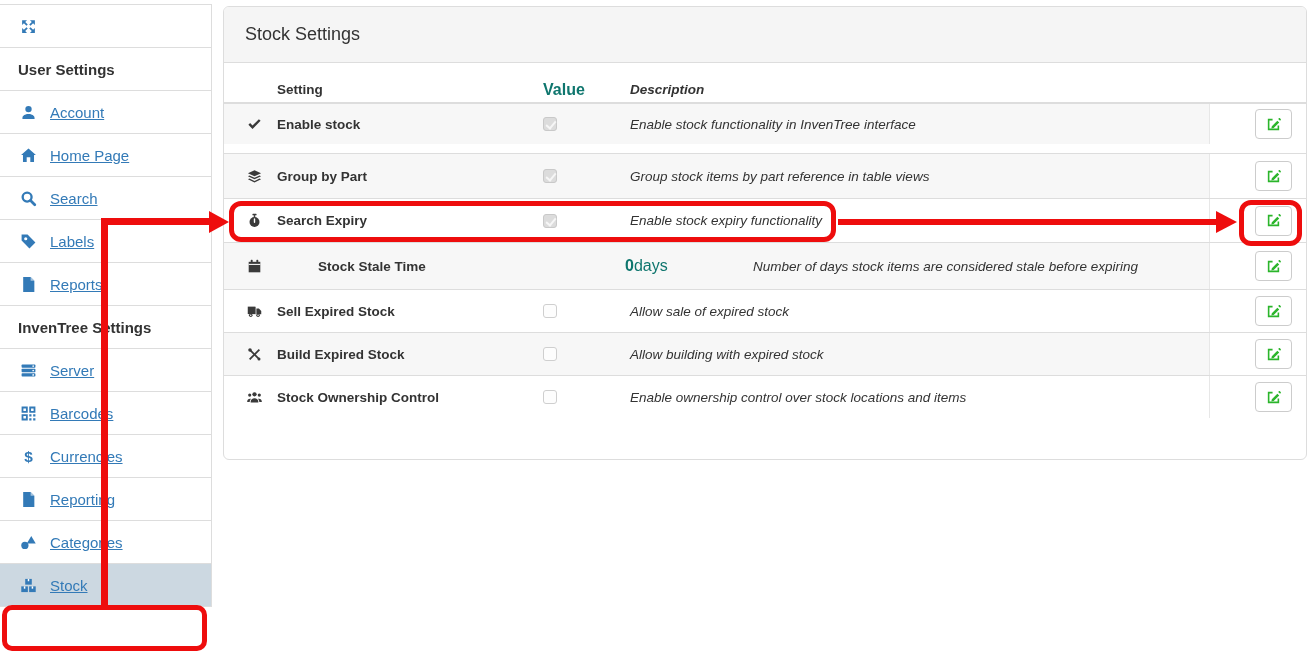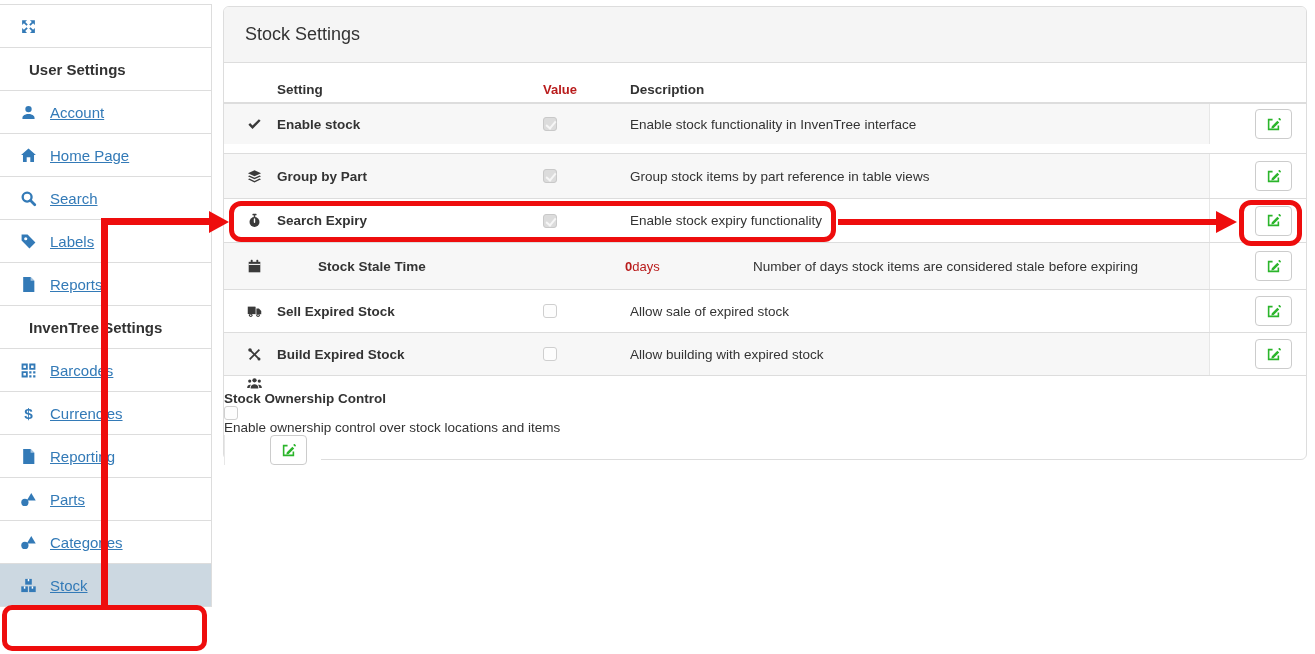--- a/index.html
+++ b/index.html
@@ -9,41 +9,41 @@
         background:#fff; font-family:"Liberation Sans",sans-serif; color:#333; }
 
   
   .sidebar{ position:absolute; left:0; top:4px; width:212px;
             border-top:1px solid #ddd; border-right:1px solid #ddd; background:#fff; }
   .side-item{ height:43px; display:flex; align-items:center; padding-left:20px;
               border-bottom:1px solid #ddd; cursor:pointer; }
   .side-item .icn{ width:17px; height:17px; color:var(--link); margin-right:13px; flex:0 0 auto; display:flex; }
   .side-item .lbl{ color:var(--link); font-size:15px;text-decoration:underline; }
   .side-item.active{ background:var(--activebg); }
-  .side-header{ height:43px; display:flex; align-items:center; padding-left:29px;
+  .side-header{ height:43px; display:flex; align-items:center; padding-left:18px;
                 font-weight:bold; font-size:15px; color:#333; border-bottom:1px solid #ddd; }
   .icn svg, .c-icon svg, .edit-btn svg{ width:100%; height:100%; display:block; }
 
   
   .panel{ position:absolute; left:223px; top:6px; width:1084px; height:454px;
           border:1px solid #ddd; border-radius:6px; background:#fff; }
   .panel-heading{ height:56px; background:#f5f5f5; border-bottom:1px solid #ddd;
                   border-radius:5px 5px 0 0; display:flex; align-items:center;
                   padding-left:21px; font-size:18px; color:#333; }
   .table-wrap{ padding-top:14px;text-align:center; }
   .t-row{ display:flex; align-items:stretch; }
   .t-row.bt{ border-top:1px solid #ddd; }
   .t-row.shaded{ background:#f7f7f7; }
   .t-head{ height:27px; border-bottom:2px solid #ddd; font-weight:bold; font-size:13.5px; }
   .cell{ display:flex; align-items:center; }
   .c-icon{ width:53px; padding-left:23px; color:#3a3a3a; }
   .c-icon .icn2{ width:15px; height:15px; display:flex; }
   .c-name{ width:266px; font-weight:bold; font-size:13.5px; color:#333; }
-  .c-value{ width:87px; font-size:13px; color:#b91c1c; }
-  .c-desc{ flex:1; font-size:13.5px; color:#333; }
+  .c-value{ width:87px; font-size:16px; color:#0f766e; }
+  .c-desc{ flex:1; font-size:13.5px; color:#333;font-style:italic; }
   .c-edit{ width:97px; justify-content:flex-end; padding-right:14px;
            border-left:1px solid #e7e7e7; background:#fff; }
   .t-head .c-edit{ border-left-color:transparent; background:transparent; }
   .spacer{ height:9px; background:#fff; }
 
   .cb{ width:14px; height:14px; border-radius:3px; position:relative; }
   .cb.checked{ background:#dcdcdc; border:1px solid #c9c9c9; }
   .cb.checked::after{ content:""; position:absolute; left:4px; top:1px; width:4px; height:8px;
                       border:solid #f6f6f6; border-width:0 2px 2px 0; transform:rotate(40deg); }
   .cb.unchecked{ background:#fdfdfd; border:1px solid #cfcfcf; }
@@ -118,20 +118,37 @@
           <path fill="currentColor" d="M3 1h7l3.5 3.5V15H3z"></path>
           <path fill="#fff" opacity=".55" d="M10 1v3.5h3.5z"></path>
         </svg>
       </span>
       <span class="lbl">Reports</span>
     </div>
     <div class="side-header">InvenTree Settings</div>
     <div class="side-item">
       <span class="icn">
         <svg viewBox="0 0 16 16">
+          <g fill="currentColor">
+            <rect x="1.5" y="2.3" width="13" height="3.1" rx=".7"></rect>
+            <rect x="1.5" y="6.45" width="13" height="3.1" rx=".7"></rect>
+            <rect x="1.5" y="10.6" width="13" height="3.1" rx=".7"></rect>
+          </g>
+          <g fill="#fff">
+            <circle cx="12.4" cy="3.85" r=".8"></circle>
+            <circle cx="12.4" cy="8" r=".8"></circle>
+            <circle cx="12.4" cy="12.15" r=".8"></circle>
+          </g>
+        </svg>
+      </span>
+      <span class="lbl">Server</span>
+    </div>
+    <div class="side-item">
+      <span class="icn">
+        <svg viewBox="0 0 16 16">
           <path fill="currentColor" d="M1.5 1.5h5.8v5.8H1.5zm1.7 1.7v2.4h2.4V3.2zM8.7 1.5h5.8v5.8H8.7zm1.7 1.7v2.4h2.4V3.2zM1.5 8.7h5.8v5.8H1.5zm1.7 1.7v2.4h2.4v-2.4zM8.7 8.7h2.1v2.1H8.7zm3.7 0h2.1v2.1h-2.1zm-3.7 3.7h2.1v2.1H8.7zm3.7 0h2.1v2.1h-2.1z"></path>
         </svg>
       </span>
       <span class="lbl">Barcodes</span>
     </div>
     <div class="side-item">
       <span class="icn">
         <svg viewBox="0 0 16 16">
           <text x="8" y="13.2" text-anchor="middle" font-size="14.5" font-weight="bold" fill="currentColor" font-family="Liberation Sans,sans-serif">$</text>
         </svg>
@@ -139,29 +156,20 @@
       <span class="lbl">Currencies</span>
     </div>
     <div class="side-item">
       <span class="icn">
         <svg viewBox="0 0 16 16">
           <path fill="currentColor" d="M3 1h7l3.5 3.5V15H3z"></path>
           <path fill="#fff" opacity=".55" d="M10 1v3.5h3.5z"></path>
         </svg>
       </span>
       <span class="lbl">Reporting</span>
-    </div>
-    <div class="side-item">
-      <span class="icn">
-        <svg viewBox="0 0 16 16">
-          <circle cx="4.6" cy="10.8" r="3.4" fill="currentColor"></circle>
-          <path fill="currentColor" d="M10.6 1.8l4.2 7.2H6.4z"></path>
-        </svg>
-      </span>
-      <span class="lbl">Parts</span>
     </div>
     <div class="side-item">
       <span class="icn">
         <svg viewBox="0 0 16 16">
           <circle cx="4.6" cy="10.8" r="3.4" fill="currentColor"></circle>
           <path fill="currentColor" d="M10.6 1.8l4.2 7.2H6.4z"></path>
         </svg>
       </span>
       <span class="lbl">Categories</span>
     </div>
@@ -357,21 +365,21 @@
             <button class="edit-btn">
               <span style="display:flex;width:15px;height:15px;">
                 <svg viewBox="0 0 16 16">
                   <path fill="none" stroke="currentColor" stroke-width="1.7" d="M13.2 9v4.2H2.8V2.8H7"></path>
                   <path fill="currentColor" d="M6.2 9.8l-.5 2.5 2.5-.5 5.9-5.9-2-2zM13 2l2 2 .7-.7c.3-.3.3-.8 0-1.1l-.9-.9c-.3-.3-.8-.3-1.1 0z"></path>
                 </svg>
               </span>
             </button>
           </div>
         </div>
-        <div class="t-row t-body bt" style="height: 43px; flex-direction: column;">
+        <div class="t-row t-body bt" style="height: 43px;">
           <div class="cell c-icon">
             <span class="icn2">
               <svg viewBox="0 0 16 16">
                 <g fill="currentColor">
                   <circle cx="8" cy="4.6" r="2.3"></circle>
                   <path d="M3.9 12.6c0-2.3 1.8-3.8 4.1-3.8s4.1 1.5 4.1 3.8v.7H3.9z"></path>
                   <circle cx="2.9" cy="5.4" r="1.7"></circle>
                   <path d="M.2 12.2c0-1.8 1.3-3 3-3 .4 0 .8.1 1.1.2-.9.9-1.4 2-1.4 3.4v.1H.2z"></path>
                   <circle cx="13.1" cy="5.4" r="1.7"></circle>
                   <path d="M15.8 12.2c0-1.8-1.3-3-3-3-.4 0-.8.1-1.1.2.9.9 1.4 2 1.4 3.4v.1h2.7z"></path>

